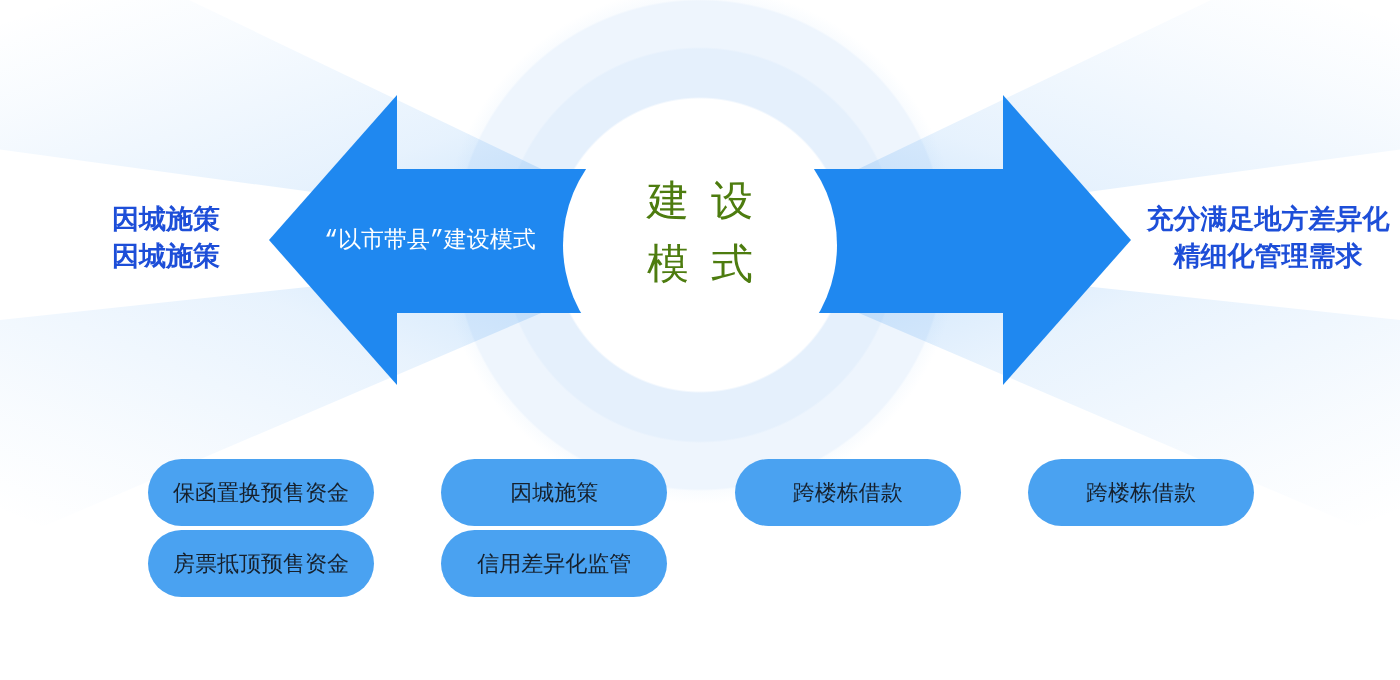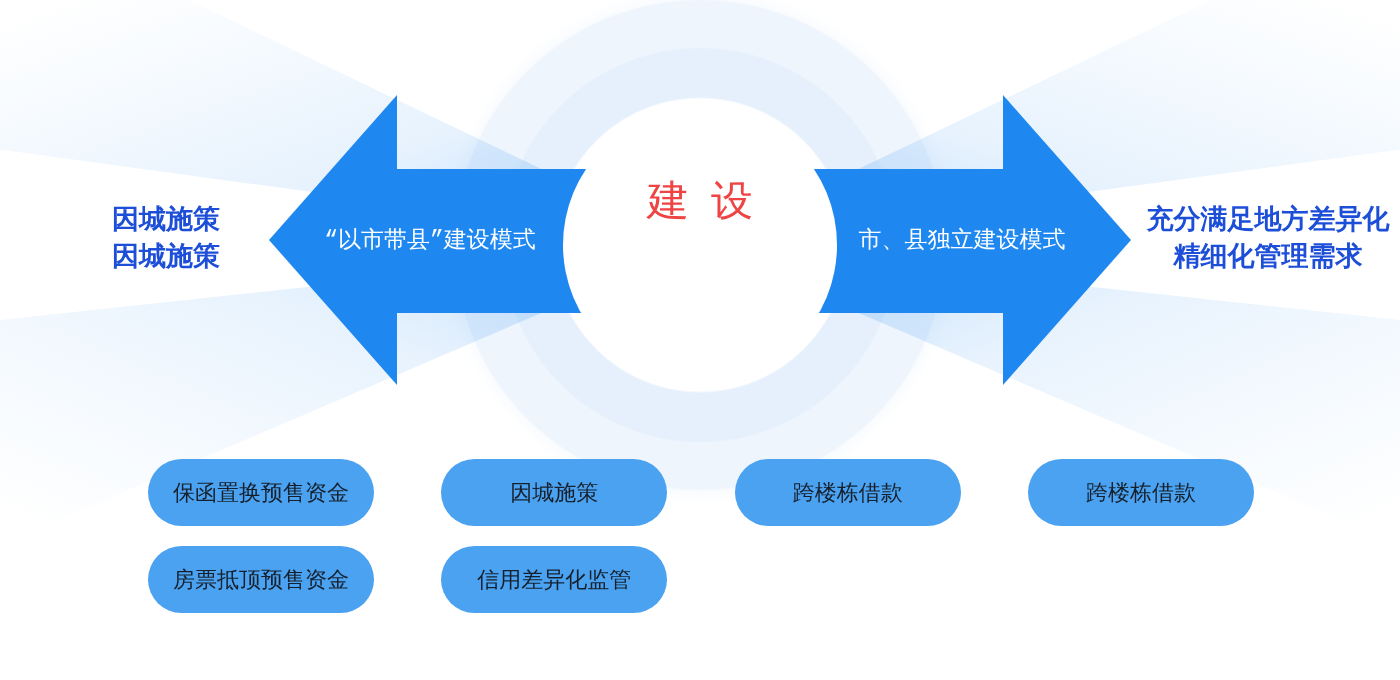--- a/index.html
+++ b/index.html
@@ -81,39 +81,39 @@
 
   
   .circle {
     left: 563px; top: 108px; width: 274px; height: 274px;
     border-radius: 50%; background: #ffffff;
   }
   .center-title {
     left: 563px; top: 169px; width: 274px;
     text-align: center;
     font-size: 42px; line-height: 63px; font-weight: 500;
-    color: #ef4444; letter-spacing: 22px; padding-left: 22px;
+    color: #4d7c0f; letter-spacing: 22px; padding-left: 22px;
     box-sizing: border-box;
   }
 
   
   .note {
     color: #1d4ed8; font-size: 27px; line-height: 37px;
     font-weight: 700; text-align: center; white-space: nowrap;
   }
   .note.left  { left: 60px;  top: 200px; width: 212px; }
   .note.right { left: 1140px; top: 200px; width: 256px; }
 
   
   .pills {
     left: 148px; top: 459px; width: 1106px;
     display: grid;
     grid-template-columns: repeat(4, 226px);
     justify-content: space-between;
-    row-gap: 20px;
+    row-gap: 4px;
   }
   .pill {
     height: 67px; border-radius: 34px;
     background: #4aa2f1;
     display: flex; align-items: center; justify-content: center;
     color: #16202c; font-size: 22px; font-weight: 500;
     white-space: nowrap;
   }
 </style>
 </head>
@@ -125,25 +125,25 @@
   <div class="abs ray ray-ul"></div>
   <div class="abs ray ray-ur"></div>
   <div class="abs ray ray-ll"></div>
   <div class="abs ray ray-lr"></div>
 
   <div class="abs band"></div>
   <div class="abs head-left"></div>
   <div class="abs head-right"></div>
 
   <div class="abs arrow-label left">“以市带县”建设模式</div>
-  <div class="abs arrow-label right">市、县独立建设模式</div>
 
   <div class="abs circle"></div>
   <div class="abs center-title">
     <div>建设</div>
+    <div>模式</div>
   </div>
 
   <div class="abs note left">
     <div>因城施策</div>
     <div>因城施策</div>
   </div>
   <div class="abs note right">
     <div>充分满足地方差异化</div>
     <div>精细化管理需求</div>
   </div>

